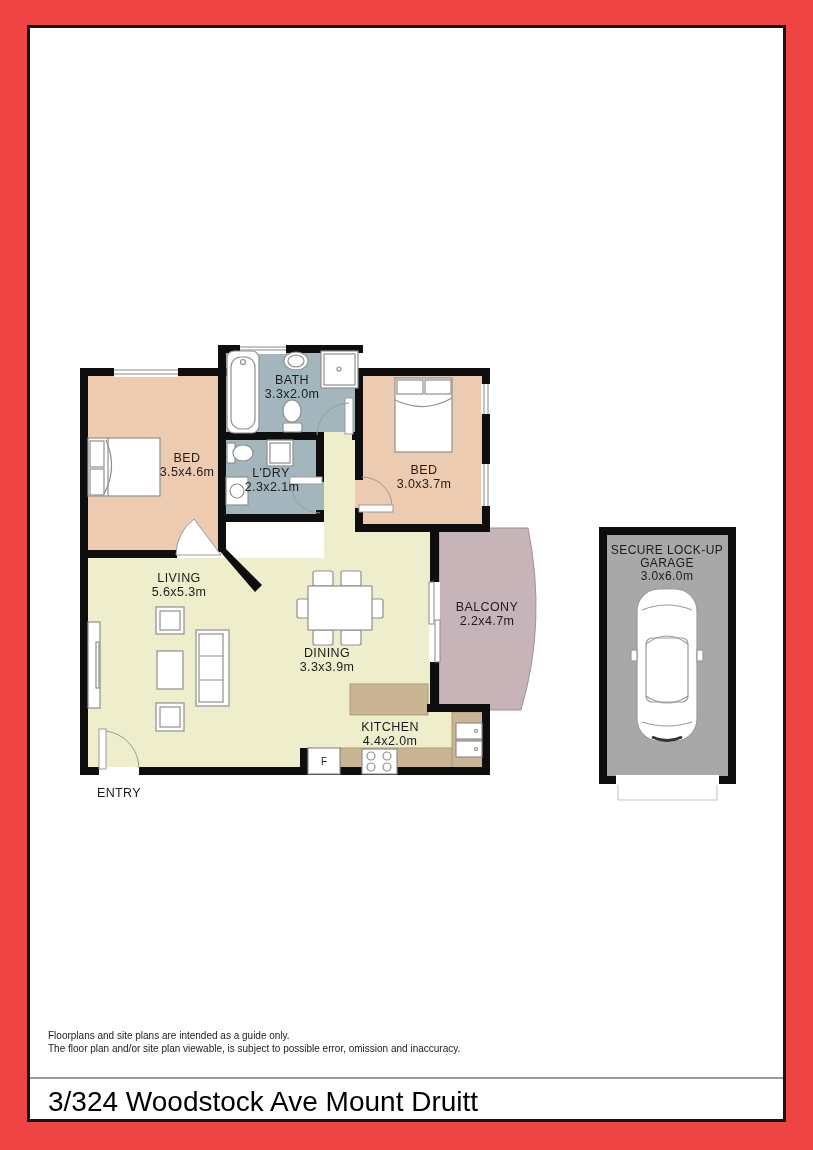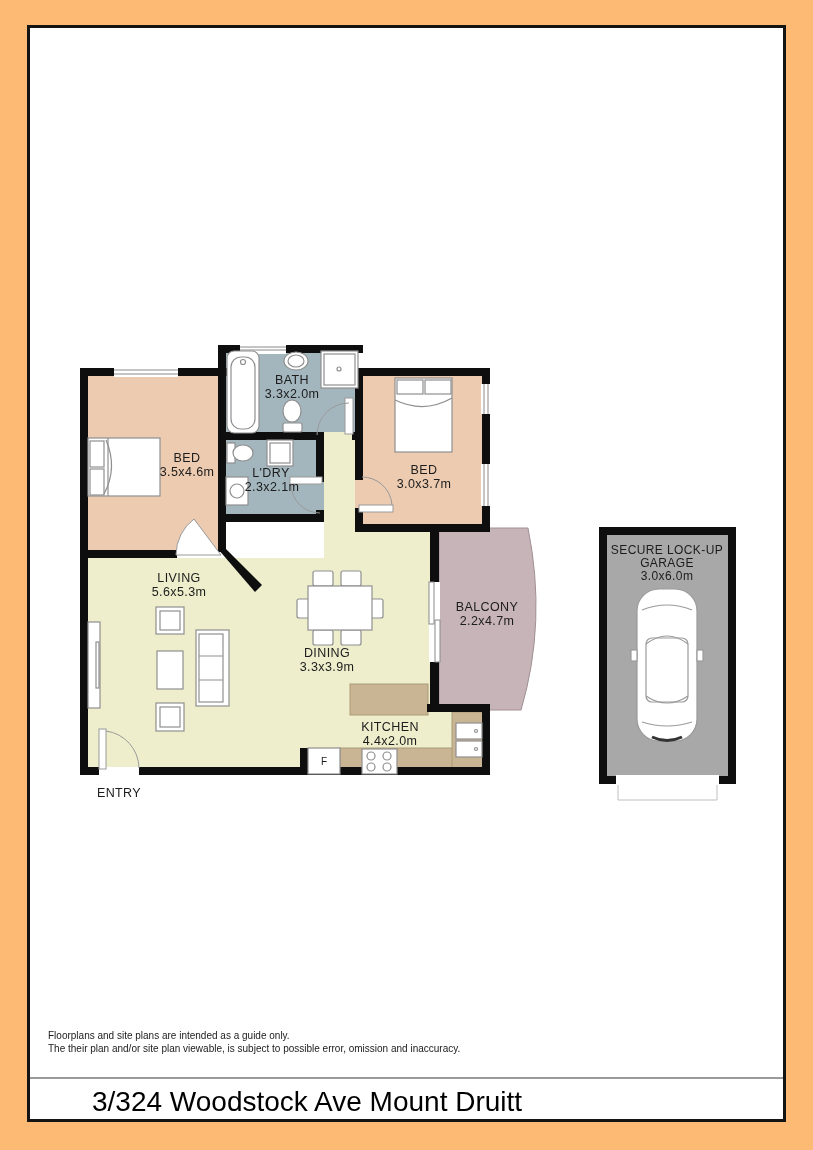--- a/index.html
+++ b/index.html
@@ -1,27 +1,27 @@
 <!DOCTYPE html>
 <html><head>
 <meta charset="utf-8">
 <style>
   html,body{margin:0;padding:0;background:#ffffff;}
-  .page{position:relative;width:813px;height:1150px;background:#fdba74;overflow:hidden;
+  .page{position:relative;width:813px;height:1150px;background:#ef4444;overflow:hidden;
         font-family:"Liberation Sans",sans-serif;}
   .frame{position:absolute;left:27px;top:25px;width:759px;height:1097px;
          border:3px solid #141414;box-sizing:border-box;background:#ffffff;}
   svg.plan{position:absolute;left:0;top:0;}
   svg text{font-family:"Liberation Sans",sans-serif;fill:#1c1c1c;letter-spacing:.4px;}
   text.lbl{font-size:12.5px;}
   text.glbl{font-size:12px;}
   text.flbl{font-size:10px;letter-spacing:0;}
   .disclaimer{position:absolute;left:48px;top:1029px;font-size:10px;line-height:13px;color:#1a1a1a;}
   .divider{position:absolute;left:30px;top:1077px;width:753px;height:2px;}
-  .address{position:absolute;left:48px;top:1086px;font-size:28px;color:#000;margin-left:44px;}
+  .address{position:absolute;left:48px;top:1086px;font-size:28px;color:#000;}
 </style>
 </head>
 <body>
 
 <div class="page">
   <div class="frame" style="border-color: rgb(20, 20, 20);"></div>
 
   <svg class="plan" width="813" height="1150" viewBox="0 0 813 1150">
 
     <g>
@@ -225,19 +225,19 @@
       <text class="lbl" x="119" y="797">ENTRY</text>
       <text class="glbl" x="667" y="554">SECURE LOCK-UP</text>
       <text class="glbl" x="667" y="567">GARAGE</text>
       <text class="glbl" x="667" y="580">3.0x6.0m</text>
       <text class="flbl" x="324" y="765">F</text>
     </g>
   </svg>
 
   <div class="disclaimer">
     <div>Floorplans and site plans are intended as a guide only.</div>
-    <div>The their plan and/or site plan viewable, is subject to possible error, omission and inaccuracy.</div>
+    <div>The floor plan and/or site plan viewable, is subject to possible error, omission and inaccuracy.</div>
   </div>
 
   <div class="divider" style="background: rgb(154, 154, 154);"></div>
 
   <div class="address">3/324 Woodstock Ave Mount Druitt</div>
 </div>
 
 </body></html>

